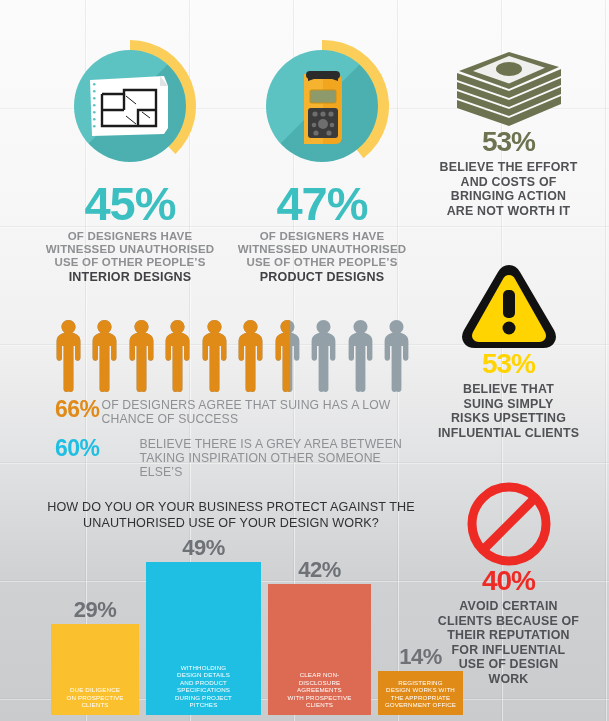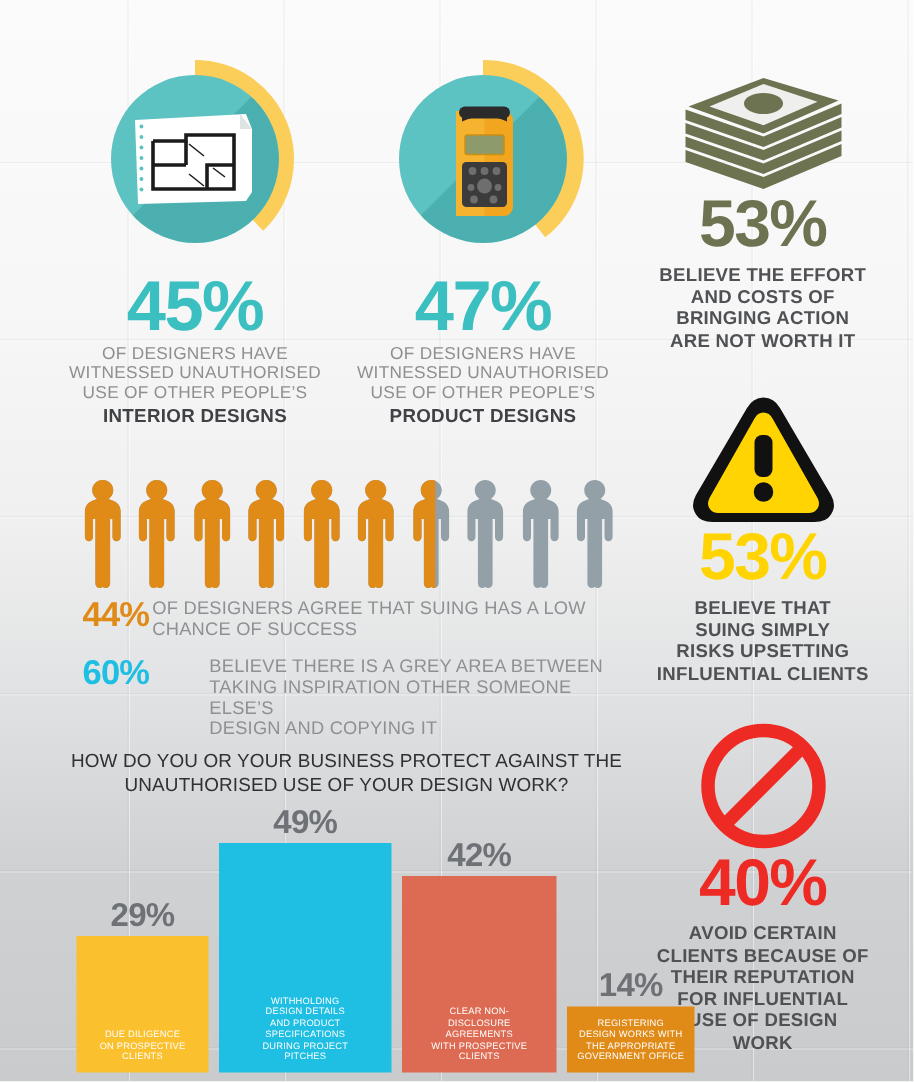--- a/index.html
+++ b/index.html
@@ -30,26 +30,26 @@
   .donut svg{position:absolute;top:0;left:0;}
   .donut .inner{
     position:absolute;left:12px;top:12px;width:112px;height:112px;border-radius:50%;
     background:#5cc2c2;overflow:hidden;
   }
   .donut .shadow{
     position:absolute;left:0;top:0;width:112px;height:112px;border-radius:50%;
     background:linear-gradient(135deg,rgba(0,0,0,0) 48%,rgba(20,110,110,0.22) 48.5%);
   }
   .pct-big{font-size:47px;font-weight:700;color:#3cbfc0;line-height:1;letter-spacing:-1px;margin-top:6px;}
-  .cap-light{font-size:11.5px;color:#8d8f91;line-height:1.15;letter-spacing:.2px;margin-top:3px;}
+  .cap-light{font-size:11.5px;color:#8d8f91;line-height:1.15;letter-spacing:.2px;margin-top:3px;font-weight:bold;}
   .cap-bold{font-size:12.5px;color:#3f4144;font-weight:700;line-height:1.2;letter-spacing:.2px;}
 
   
   .right-block{position:absolute;width:199px;left:409px;text-align:center;}
-  .right-pct{font-size:44px;font-weight:700;line-height:1;letter-spacing:-1px;}
+  .right-pct{font-size:28px;font-weight:700;line-height:1;letter-spacing:-1px;}
   .right-cap{font-size:12.4px;font-weight:700;color:#4f5154;line-height:1.17;letter-spacing:.2px;margin-top:4px;}
   .icon-wrap{display:flex;justify-content:center;align-items:flex-end;}
 
   
   #people{position:absolute;left:55px;top:320px;width:355px;height:72px;display:flex;justify-content:space-between;}
   .person{position:relative;width:27px;height:72px;}
   .person .layer{position:absolute;inset:0;}
   .stat-row{position:absolute;display:flex;align-items:flex-start;}
   .stat-pct{font-size:23px;font-weight:700;line-height:1;letter-spacing:-.5px;white-space:nowrap;}
   .stat-txt{font-size:12.2px;color:#8e9093;line-height:1.13;letter-spacing:.15px;margin-left:2px;margin-top:1px;}
@@ -285,33 +285,32 @@
         </svg>
       </div>
       <div class="person">
         <svg viewBox="0 0 27 72" class="layer" width="27" height="72">
           <path d="M13.5 0 C9.6 0 6.5 3 6.5 6.8 C6.5 9.3 7.8 11.4 9.7 12.6 L6.2 14 C3.3 15.2 1.6 17.7 1.6 21 L1.6 38 C1.6 39.6 2.8 40.8 4.3 40.8 C5.8 40.8 7 39.6 7 38 L7 26 L8.6 26 L8.6 69 C8.6 70.7 9.9 72 11.5 72 C13.1 72 14.4 70.7 14.4 69 L14.4 45 L12.6 45 L12.6 69 C12.6 70.7 13.9 72 15.5 72 C17.1 72 18.4 70.7 18.4 69 L18.4 26 L20 26 L20 38 C20 39.6 21.2 40.8 22.7 40.8 C24.2 40.8 25.4 39.6 25.4 38 L25.4 21 C25.4 17.7 23.7 15.2 20.8 14 L17.3 12.6 C19.2 11.4 20.5 9.3 20.5 6.8 C20.5 3 17.4 0 13.5 0 Z" fill="#93a0a8"></path>
         </svg>
       </div>
     </div>
 
   <div class="stat-row" style="left:55px;top:398px;width:355px;">
-    <div class="stat-pct" style="color:#e08a18;">44%</div>
+    <div class="stat-pct" style="color:#e08a18;">66%</div>
     <div class="stat-txt">
       <div>OF DESIGNERS AGREE THAT SUING HAS A LOW</div>
       <div>CHANCE OF SUCCESS</div>
     </div>
   </div>
 
   <div class="stat-row" style="left:55px;top:437px;width:355px;gap:38px;">
     <div class="stat-pct" style="color:#1fbfe4;">60%</div>
     <div class="stat-txt">
       <div>BELIEVE THERE IS A GREY AREA BETWEEN</div>
       <div>TAKING INSPIRATION OTHER SOMEONE ELSE’S</div>
-      <div>DESIGN AND COPYING IT</div>
     </div>
   </div>
 
   <div id="barchart">
     <div class="bc-title">
       <div>HOW DO YOU OR YOUR BUSINESS PROTECT AGAINST THE</div>
       <div>UNAUTHORISED USE OF YOUR DESIGN WORK?</div>
     </div>
     <div class="bars">
         <div class="bar-col" style="left: 5px; width: 88px; height: 167px;">

